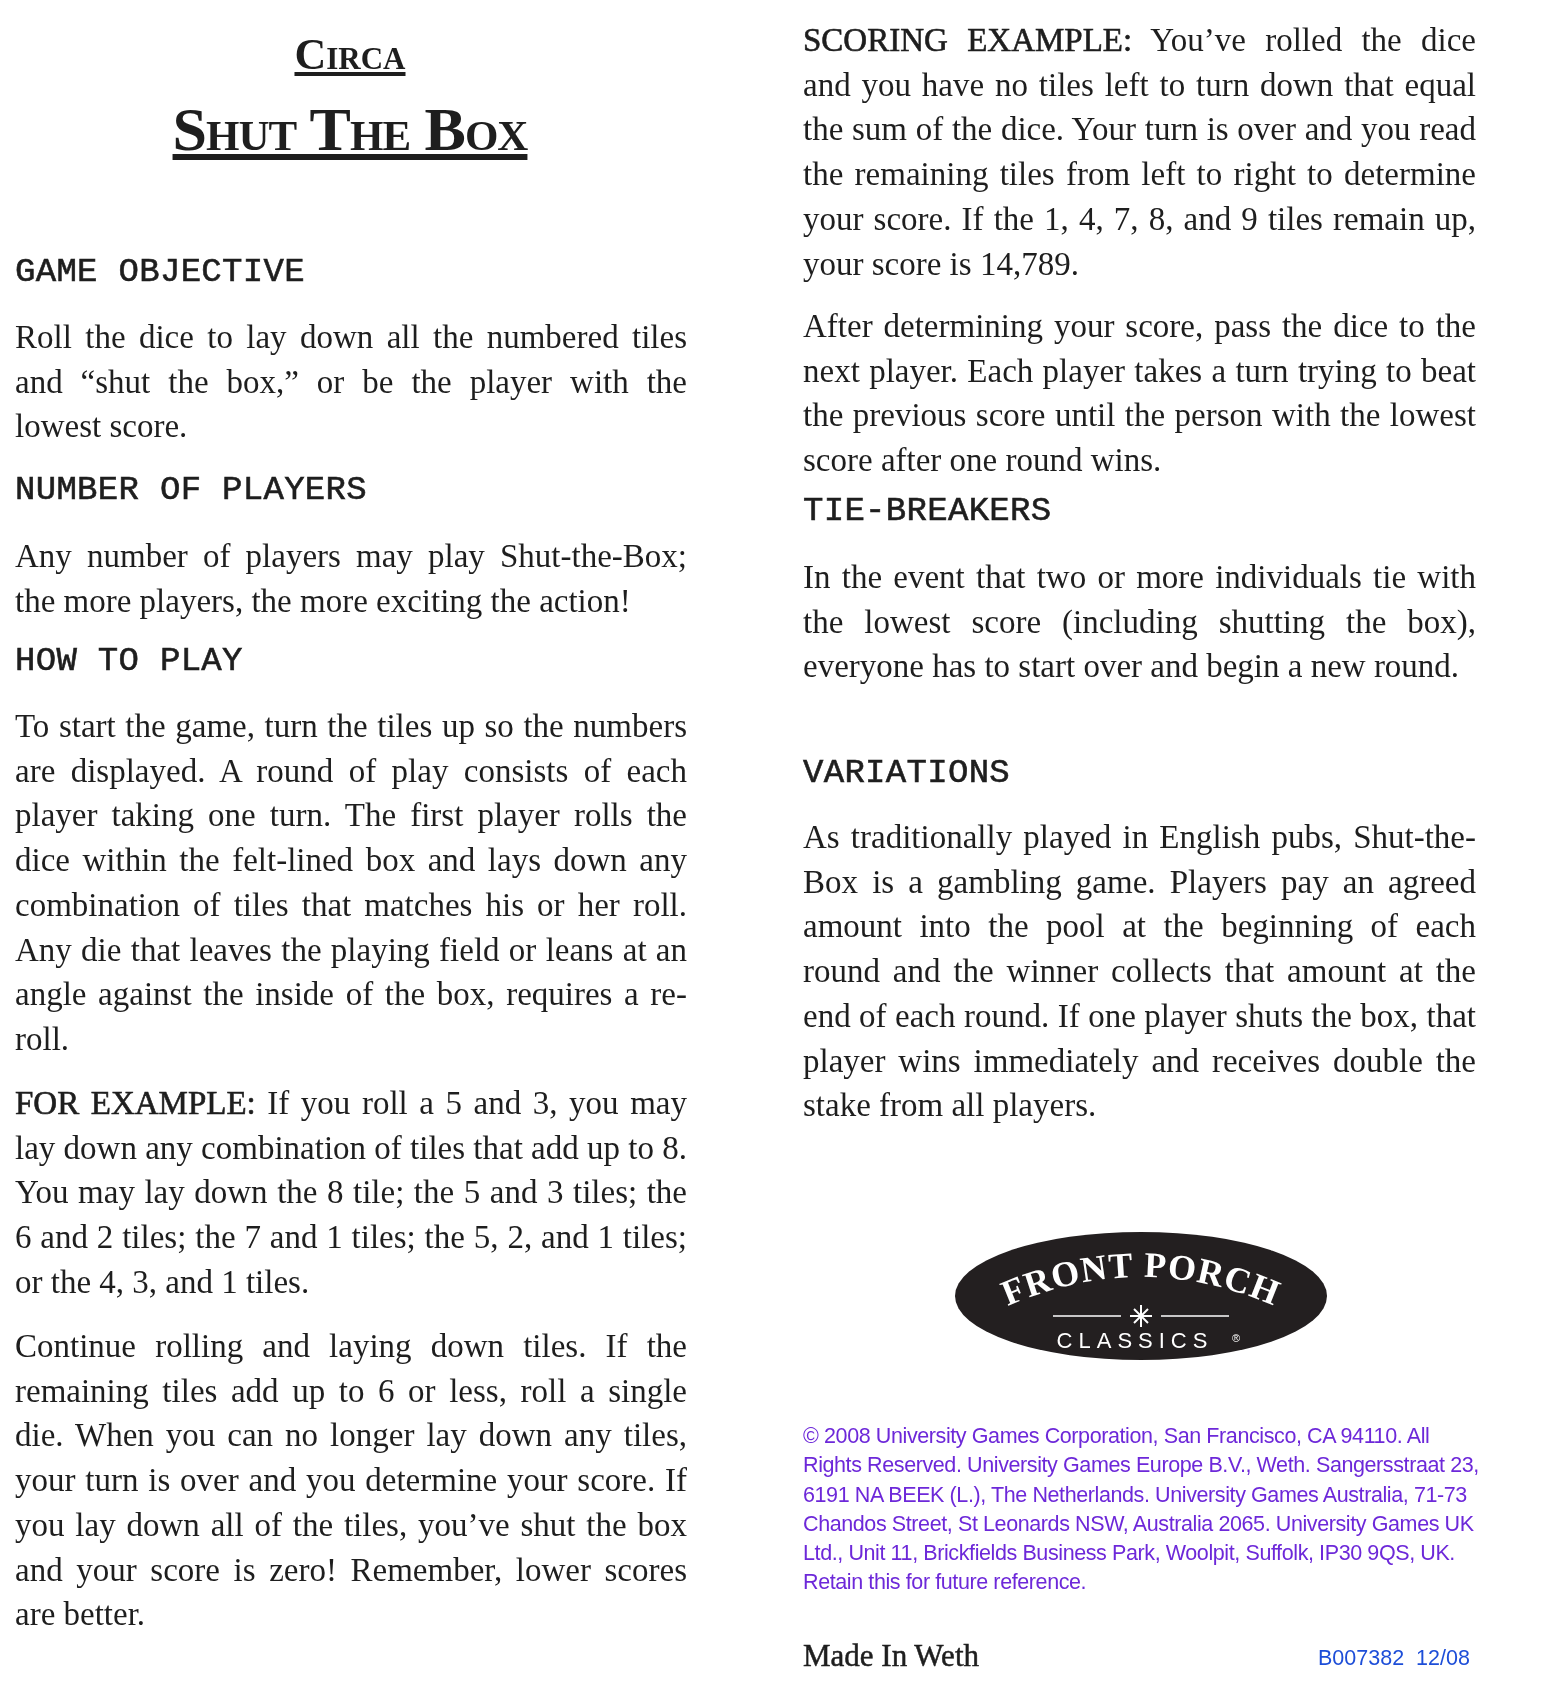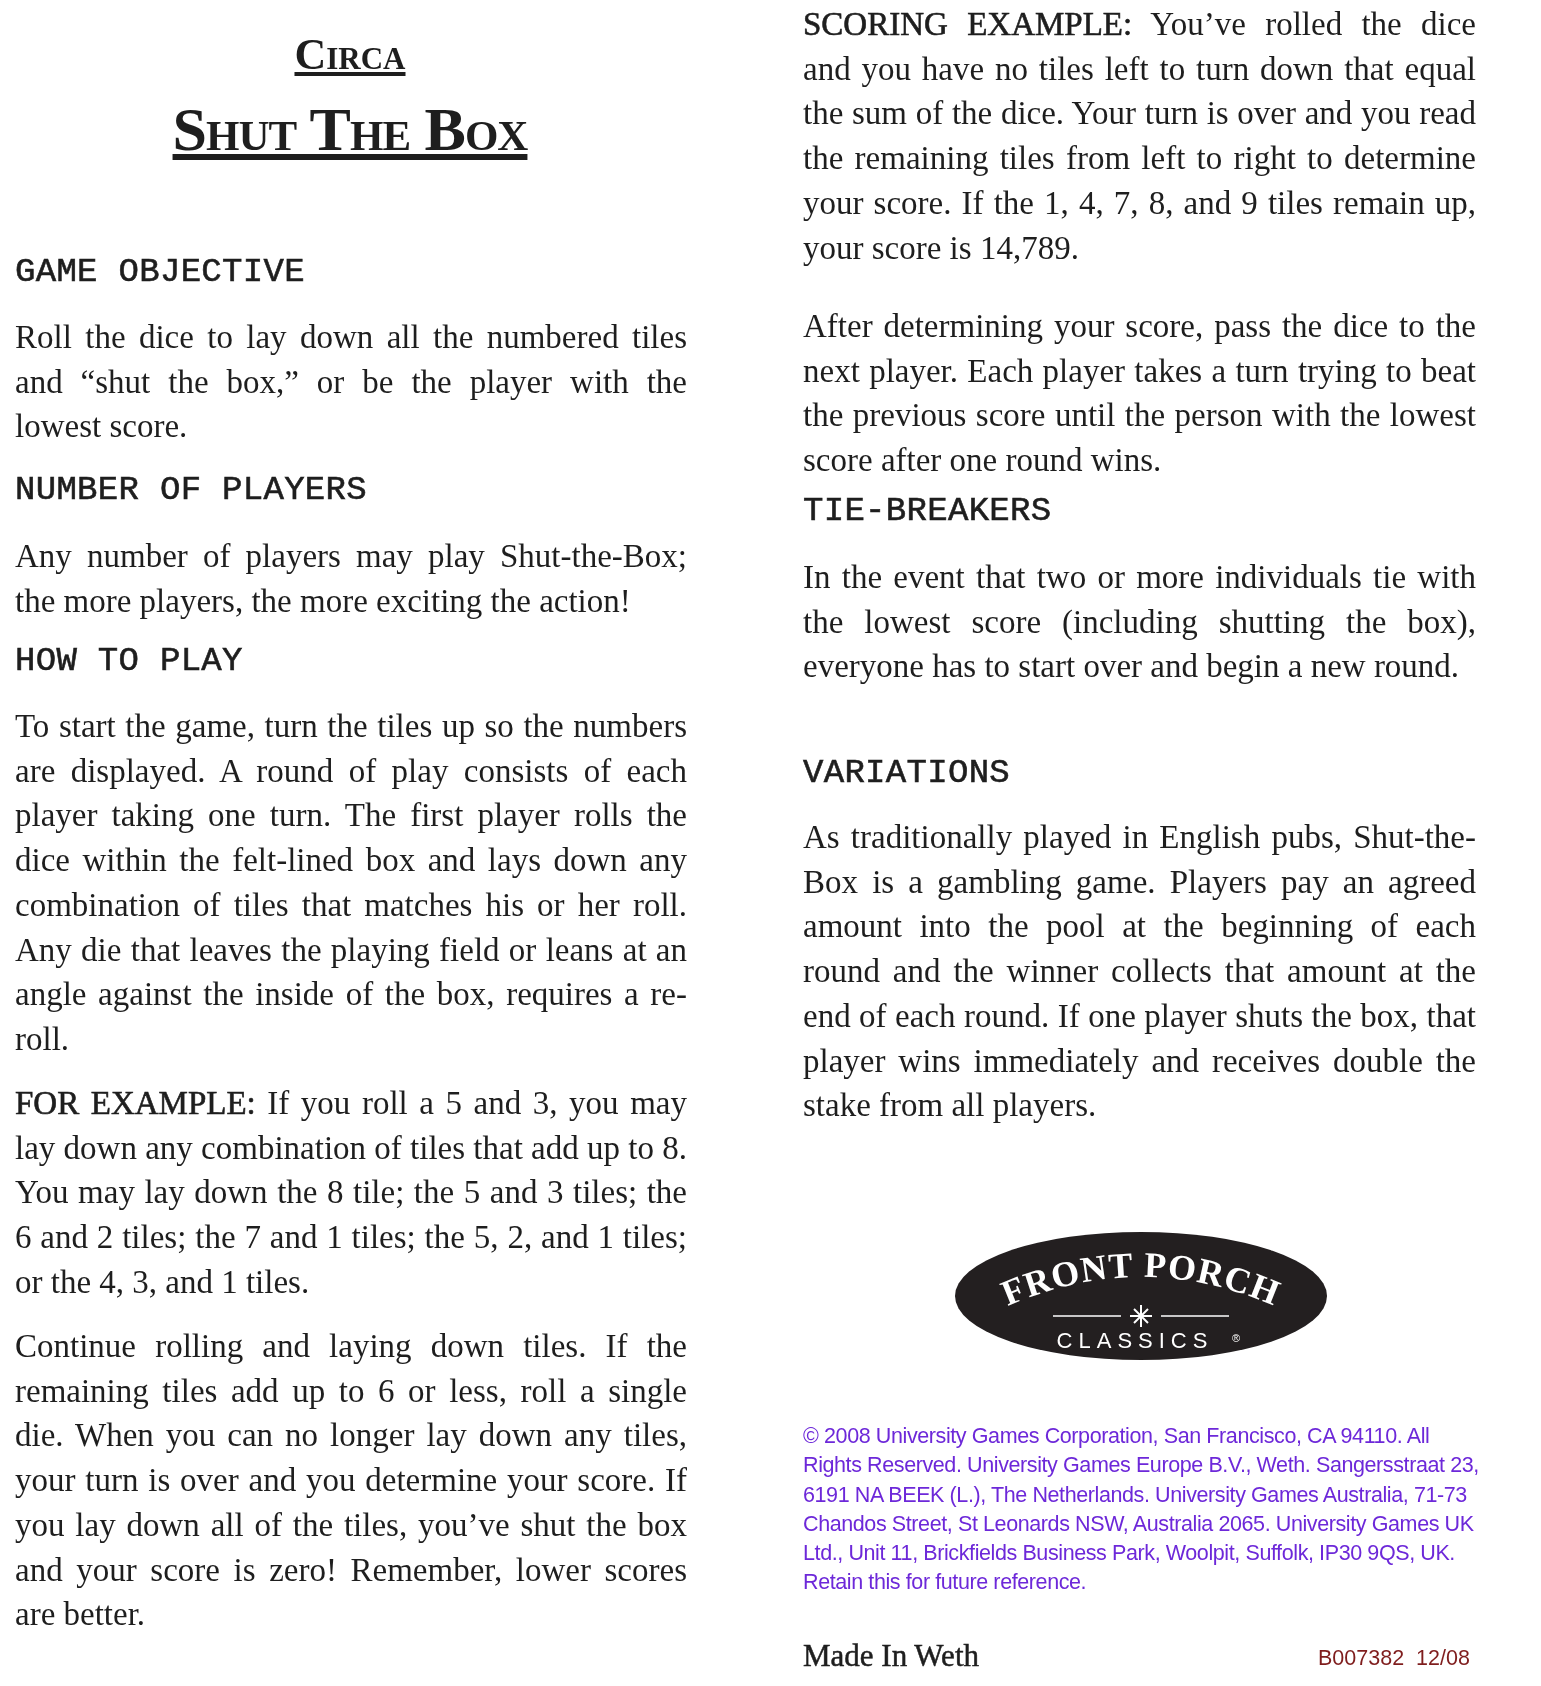--- a/index.html
+++ b/index.html
@@ -11,21 +11,21 @@
   .stb { font-family: "Liberation Serif", serif; font-size: 62px; font-weight: bold; font-variant: small-caps;
          line-height: 90px; letter-spacing: -1px; margin-top: 4px; }
   .h { position: absolute; font-size: 34px; font-weight: normal; letter-spacing: 0.3px; line-height: 40px; font-family: Liberation Mono, monospace;
        -webkit-text-stroke: 0.6px #1e1e1e; }
   .p { position: absolute; font-size: 33px; line-height: 44.7px; text-align: justify; text-align-last: left; }
   .lead { -webkit-text-stroke: 0.6px #1e1e1e; }
   .logo { position: absolute; left: 955px; top: 1232px; width: 372px; height: 128px; }
   .legal { position: absolute; left: 803px; top: 1422px; width: 690px; font-family: "Liberation Sans", sans-serif;
            font-size: 21.5px; line-height: 29.3px; letter-spacing: -0.4px; color: #6d28d9; }
   .made { position: absolute; left: 803px; top: 1638px; font-size: 31px; -webkit-text-stroke: 0.5px #1e1e1e; }
-  .code { position: absolute; left: 1318px; top: 1646px; font-family: "Liberation Sans", sans-serif; font-size: 21.5px; color: #7f1d1d; }
+  .code { position: absolute; left: 1318px; top: 1646px; font-family: "Liberation Sans", sans-serif; font-size: 21.5px; color: #1d4ed8; }
 </style>
 </head>
 <body>
 
 <div class="title-block">
   <div class="circa">Circa</div>
   <div class="stb">Shut The Box</div>
 </div>
 
 <div class="h" style="left:15px; top:252px;">GAME OBJECTIVE</div>
@@ -34,21 +34,21 @@
 <div class="h" style="left:15px; top:470px;">NUMBER OF PLAYERS</div>
 <div class="p" style="left:15px; top:534px; width:672px;">Any number of players may play Shut-the-Box; the more players, the more exciting the action!</div>
 
 <div class="h" style="left:15px; top:641px;">HOW TO PLAY</div>
 <div class="p" style="left:15px; top:704px; width:672px;">To start the game, turn the tiles up so the numbers are displayed. A round of play consists of each player taking one turn. The first player rolls the dice within the felt-lined box and lays down any combination of tiles that matches his or her roll. Any die that leaves the playing field or leans at an angle against the inside of the box, requires a re-roll.</div>
 
 <div class="p" style="left:15px; top:1081px; width:672px;"><span class="lead">FOR EXAMPLE:</span><span> If you roll a 5 and 3, you may lay down any combination of tiles that add up to 8. You may lay down the 8 tile; the 5 and 3 tiles; the 6 and 2 tiles; the 7 and 1 tiles; the 5, 2, and 1 tiles; or the 4, 3, and 1 tiles.</span></div>
 
 <div class="p" style="left:15px; top:1324px; width:672px;">Continue rolling and laying down tiles. If the remaining tiles add up to 6 or less, roll a single die. When you can no longer lay down any tiles, your turn is over and you determine your score. If you lay down all of the tiles, you’ve shut the box and your score is zero! Remember, lower scores are better.</div>
 
-<div class="p" style="left:803px; top:2px; width:673px;"><span class="lead">SCORING EXAMPLE:</span><span> You’ve rolled the dice and you have no tiles left to turn down that equal the sum of the dice. Your turn is over and you read the remaining tiles from left to right to determine your score. If the 1, 4, 7, 8, and 9 tiles remain up, your score is 14,789.</span></div>
+<div class="p" style="left:803px; top:18px; width:673px;"><span class="lead">SCORING EXAMPLE:</span><span> You’ve rolled the dice and you have no tiles left to turn down that equal the sum of the dice. Your turn is over and you read the remaining tiles from left to right to determine your score. If the 1, 4, 7, 8, and 9 tiles remain up, your score is 14,789.</span></div>
 
 <div class="p" style="left:803px; top:304px; width:673px;">After determining your score, pass the dice to the next player. Each player takes a turn trying to beat the previous score until the person with the lowest score after one round wins.</div>
 
 <div class="h" style="left:803px; top:491px;">TIE-BREAKERS</div>
 <div class="p" style="left:803px; top:555px; width:673px;">In the event that two or more individuals tie with the lowest score (including shutting the box), everyone has to start over and begin a new round.</div>
 
 <div class="h" style="left:803px; top:753px;">VARIATIONS</div>
 <div class="p" style="left:803px; top:815px; width:673px;">As traditionally played in English pubs, Shut-the-Box is a gambling game. Players pay an agreed amount into the pool at the beginning of each round and the winner collects that amount at the end of each round. If one player shuts the box, that player wins immediately and receives double the stake from all players.</div>
 
 <svg class="logo" viewBox="0 0 372 128">

